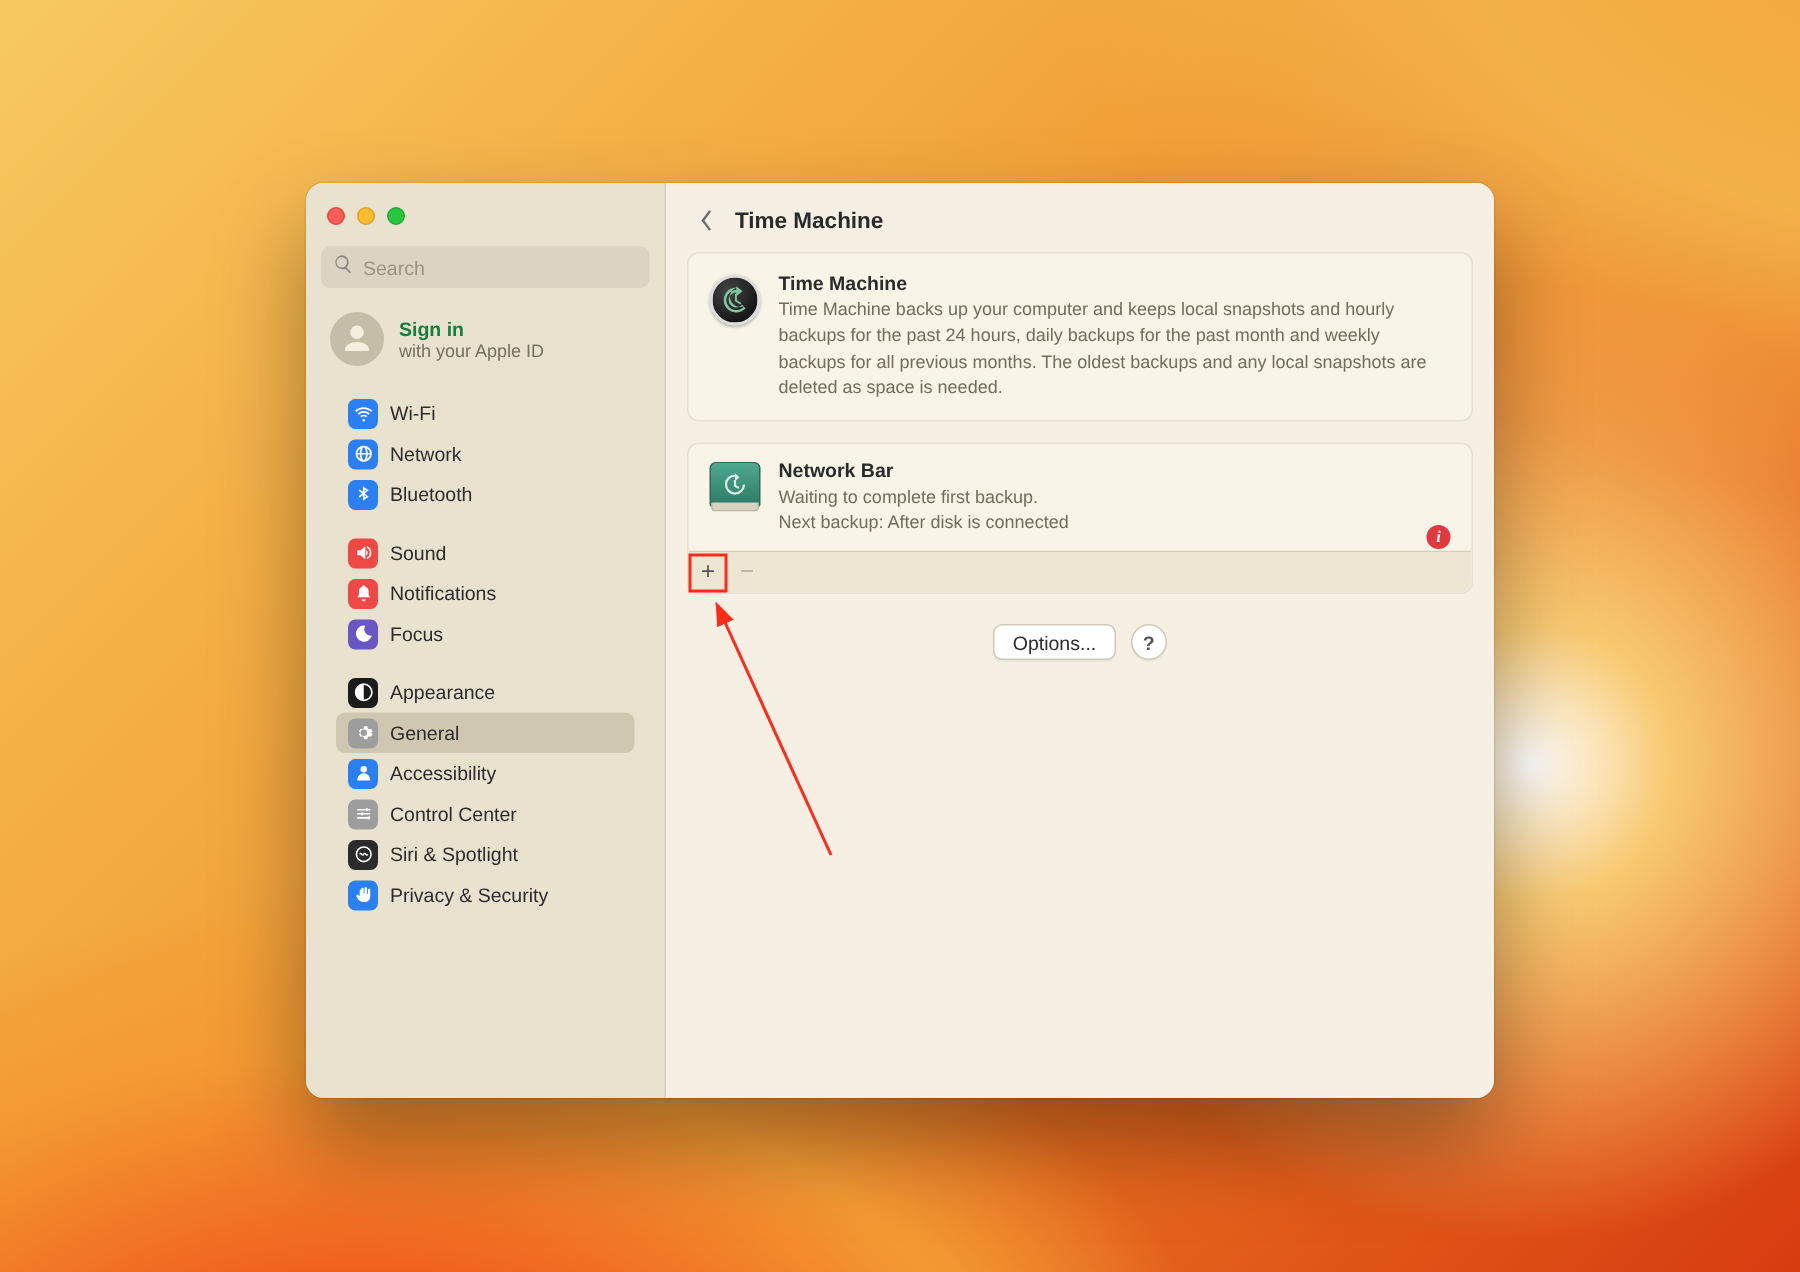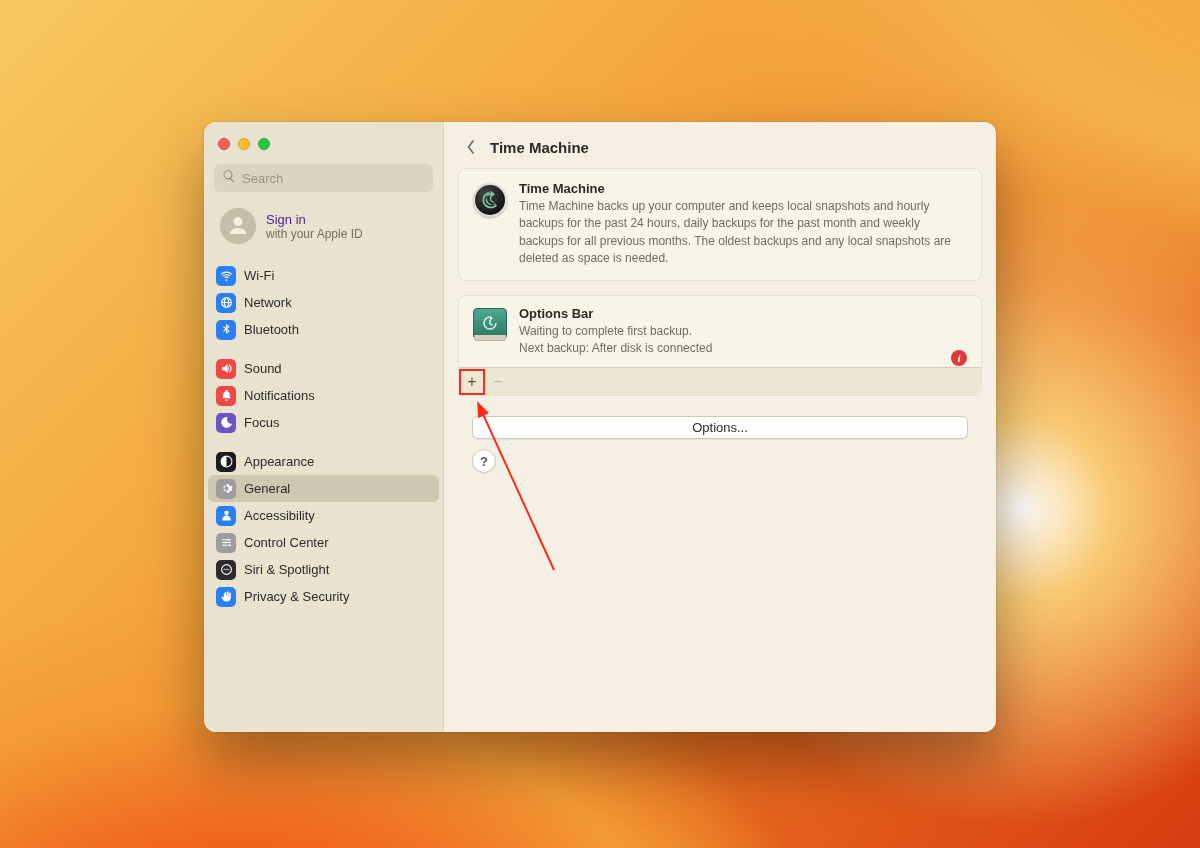--- a/index.html
+++ b/index.html
@@ -50,23 +50,23 @@
   .search input::placeholder { color: #9a9384; }
   .signin {
     display: flex; align-items: center; gap: 10px;
     padding: 8px 16px 14px 16px;
   }
   .avatar-circle {
     width: 36px; height: 36px; border-radius: 50%;
     background: #c4bda8; display: flex; align-items: center; justify-content: center;
   }
   .avatar-circle svg { width: 24px; height: 24px; fill: #f3eedd; }
-  .signin-title { font-size: 13px; color: #4c1d95; font-weight: 400; }
+  .signin-title { font-size: 13px; color: #15803d; font-weight: 700; }
   .signin-sub { font-size: 12px; color: #756f5e; }
-  .nav { padding: 0 4px; }
+  .nav { padding: 0 20px; }
   .nav-group { margin-top: 12px; }
   .nav-group:first-child { margin-top: 4px; }
   .nav-item {
     display: flex; align-items: center; gap: 8px;
     padding: 3.5px 8px; border-radius: 6px;
     font-size: 13px; color: #2b2b2b;
     cursor: default;
   }
   .nav-item.selected { background: #cfc7af; }
   .nav-ico {
@@ -141,21 +141,20 @@
   .pm-btn.minus { color: #b5af9b; }
   .highlight {
     position:absolute; border: 2px solid #ff2a1a;
     width: 26px; height: 26px;
     left: 0px; bottom: 0px;
     pointer-events:none;
   }
   .footer-row {
     display:flex; justify-content:center; gap:10px;
     padding: 6px 14px 0 14px;
-    flex-direction: column;
   }
   .btn {
     background: #fff; border: 1px solid #cfc9b8; border-radius: 6px;
     padding: 3px 12px; font-size: 13px; color: #2b2b2b;
     box-shadow: 0 1px 1px rgba(0,0,0,0.05);
   }
   .btn.round { width: 24px; height: 24px; padding:0; border-radius:50%;
     display:flex; align-items:center; justify-content:center; font-weight:600; color:#555; }
   .arrow-anno {
     position:absolute;
@@ -334,21 +333,21 @@
         </div>
 
         <div class="panel disk-panel" style="position:relative;">
           <div class="disk-body">
             <div class="disk-icon">
               <svg viewBox="0 0 24 24">
                   <path d="M12 3a9 9 0 109 9h-2a7 7 0 11-7-7V2l4 3.5L12 9V5a7 7 0 00-.001 0zM11 8h2v4.6l3 1.7-1 1.7-4-2.3V8z"></path>
                 </svg>
             </div>
             <div class="col">
-              <div class="panel-title">Options Bar</div>
+              <div class="panel-title">Network Bar</div>
               <div class="panel-desc">Waiting to complete first backup.</div>
               <div class="panel-desc">Next backup: After disk is connected</div>
             </div>
           </div>
           <div class="info-badge">i</div>
           <div class="plus-minus" style="position:relative;">
             <div class="pm-btn">+</div>
             <div class="pm-btn minus">−</div>
             <div class="highlight"></div>
           </div>

